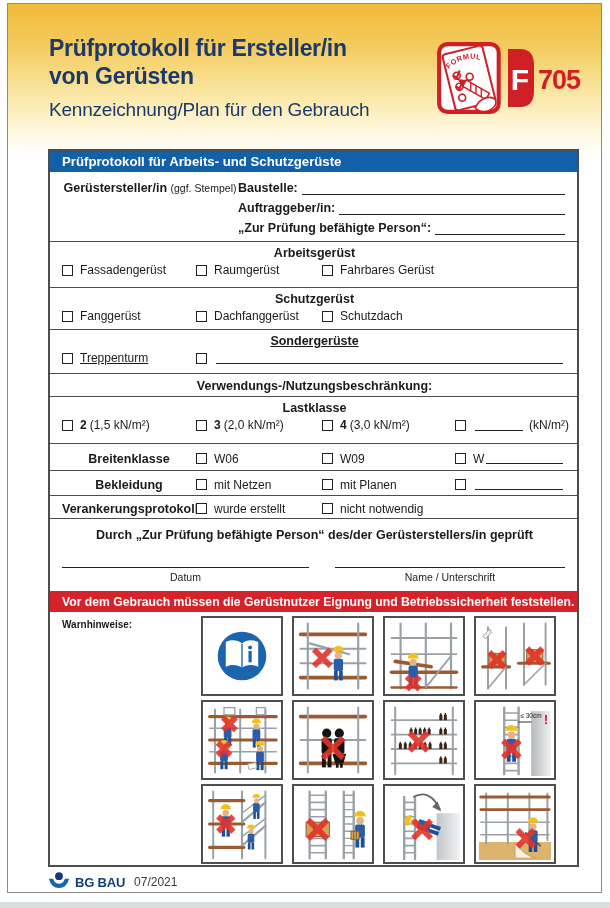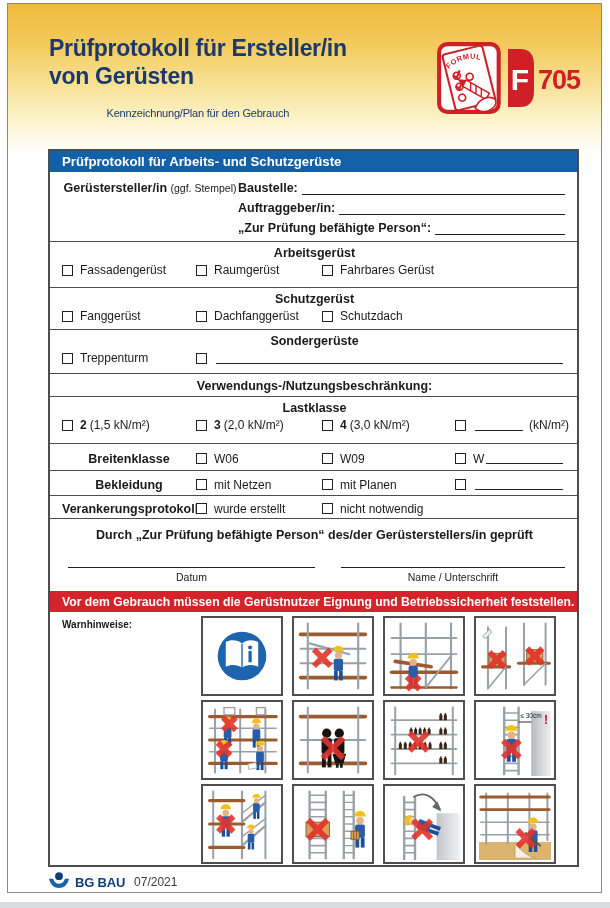--- a/index.html
+++ b/index.html
@@ -11,21 +11,21 @@
   .page {
     position:absolute; left:7px; top:3px; width:595px; height:890px;
     border:1px solid #8a8a8a;
     background:linear-gradient(180deg,#f0ba39 0px,#f4cc62 45px,#f9e49d 85px,#fdf4cf 118px,#ffffff 150px,#ffffff 100%);
   }
   .screen-edge { position:absolute; left:0; right:0; bottom:0; height:6px; background:#d8dcdf; }
 
   
   .hdr { position:absolute; left:41px; top:30px; }
   .hdr .title { font-size:23px; font-weight:bold; color:#1b3a6b; line-height:1.22; letter-spacing:-0.3px; }
-  .hdr .subtitle { font-size:11px; color:#1b3a6b; margin-top:17px; letter-spacing:-0.2px;text-align:center; }
+  .hdr .subtitle { font-size:19px; color:#1b3a6b; margin-top:9px; letter-spacing:-0.2px;text-align:center; }
   .badge { position:absolute; left:428px; top:36px; display:flex; align-items:center; }
   .badge .num { font-size:27px; font-weight:bold; color:#cf2027; margin-left:4px; letter-spacing:-1px; }
 
   
   .ftable { position:absolute; left:40px; top:145px; width:531px; height:718px; border:2px solid #4d4d4d; background:#fff;text-align:center; }
   .bluebar { height:21px; background:#1160a8; color:#fff; font-weight:bold; font-size:13.2px; display:flex; align-items:center; padding-left:12px; }
   .row { border-top:1px solid #4d4d4d; padding:3px 10px 0 12px; position:relative; }
   .row.noline { border-top:none; }
   .sec-title { font-weight:bold; font-size:12.5px; line-height:16px; white-space:nowrap; }
   .opts { display:grid; grid-template-columns:134px 126px 133px 1fr; align-items:center; margin-top:2px; }
@@ -40,27 +40,27 @@
   
   .r-creator { height:69px; display:flex; padding-top:9px; }
   .creator-left { width:176px; flex:none; font-size:12.5px; }
   .creator-left b { font-weight:bold; }
   .creator-left .note { font-size:10.5px; font-weight:normal; }
   .creator-fields { flex:1; padding-right:2px; }
   .field { display:flex; align-items:flex-end; margin-bottom:6px; }
   .field .flabel { font-weight:bold; font-size:12.5px; white-space:nowrap; margin-right:4px; }
   .fline { flex:1; border-bottom:1.2px solid #222; height:12px; }
 
-  .r-a { height:46px; } .r-s { height:42px; } .r-so { height:44px; }
+  .r-a { height:46px; } .r-s { height:42px; } .r-so { height:44px;text-decoration:underline; }
   .r-v { height:23px; padding-top:4px; }
   .r-l { height:47px; } .r-b { height:27px; } .r-bk { height:25px; } .r-va { height:23px; }
 
   
   .r-g { height:73px; padding-top:8px; }
-  .sig-row { display:flex; gap:26px; margin-top:23px; padding-right:2px;margin-left:6px; }
+  .sig-row { display:flex; gap:26px; margin-top:23px; padding-right:2px; }
   .sig-col1 { width:247px; flex:none; }
   .sig-col2 { flex:1; }
   .sigline { border-bottom:1.2px solid #222; height:2px; }
   .siglabel { font-size:10.5px; color:#222; margin-top:3px; }
 
   .r-red { height:21px; background:#d6232b; color:#fff; font-weight:bold; font-size:12.2px; display:flex; align-items:center; padding:0 0 0 12px; border-top:none; white-space:nowrap; }
 
   
   .r-w { height:253px; border-top:none; padding:0; }
   .warn-label { position:absolute; left:12px; top:7px; font-weight:bold; font-size:10px; }

